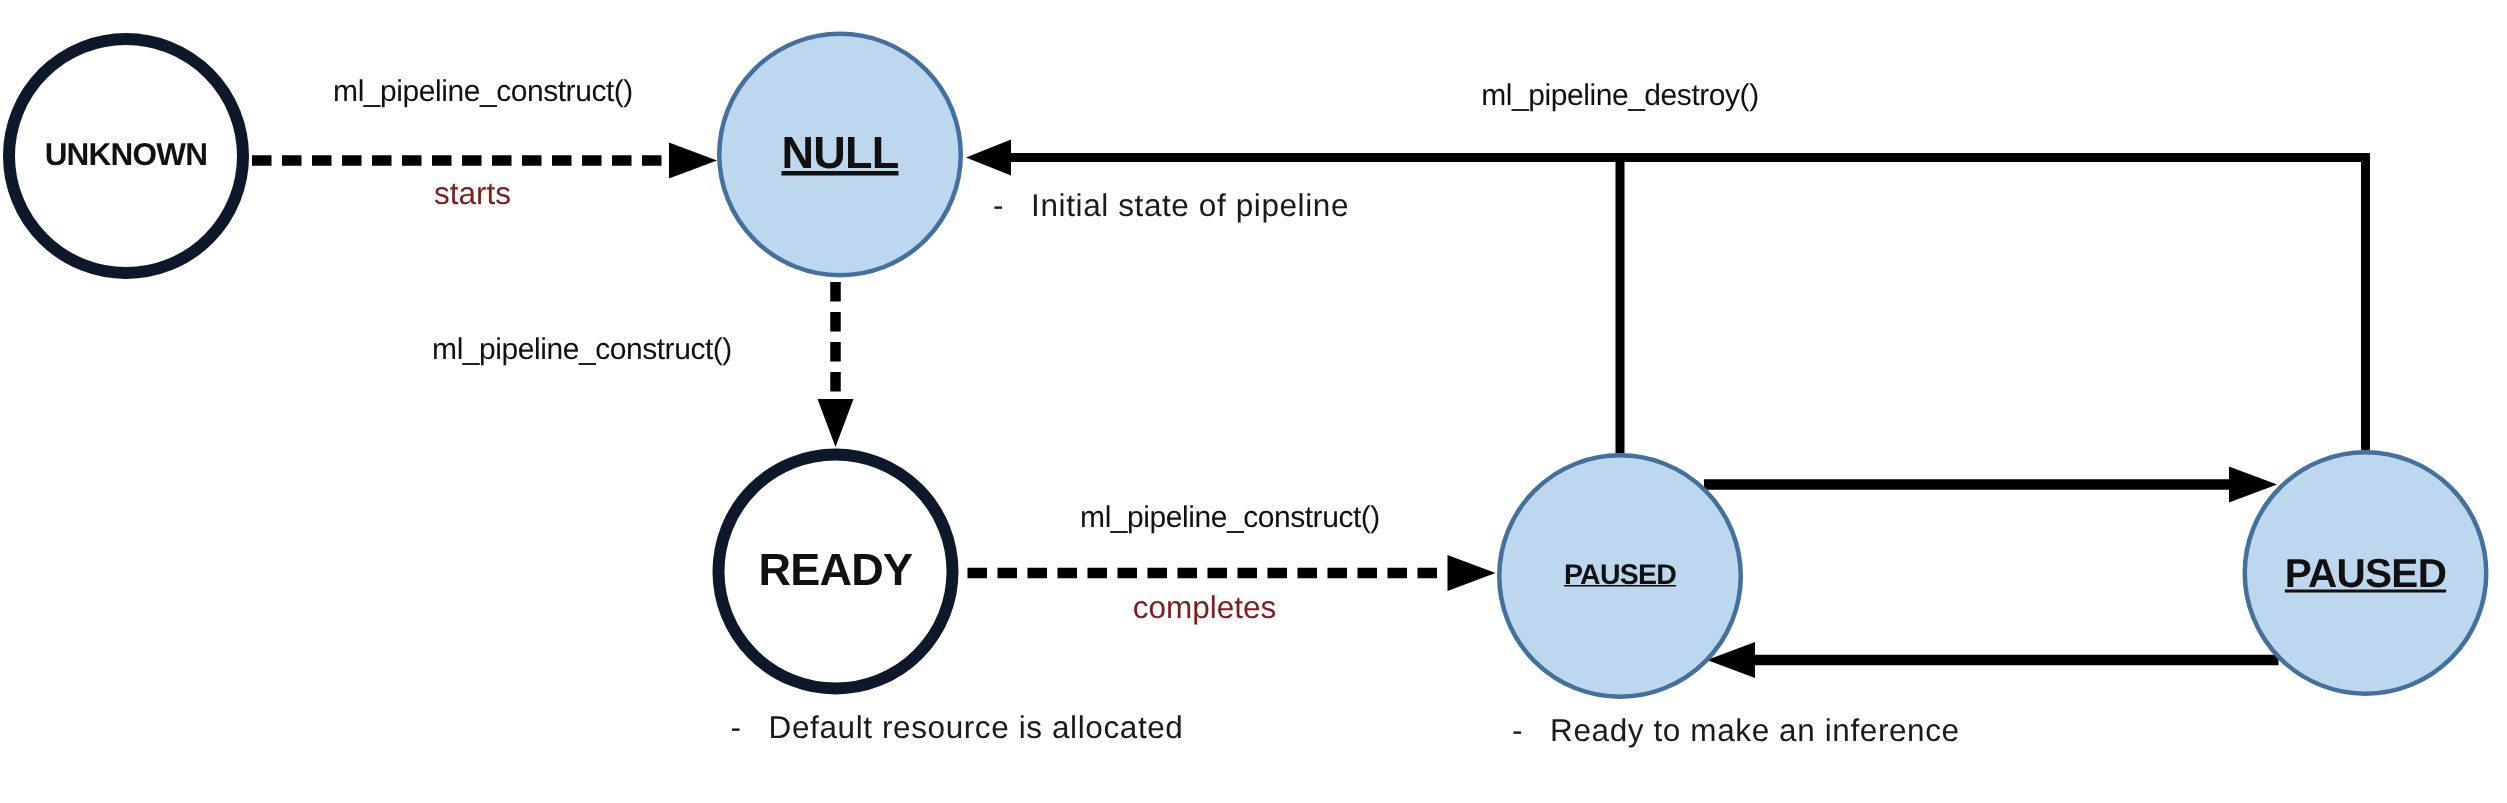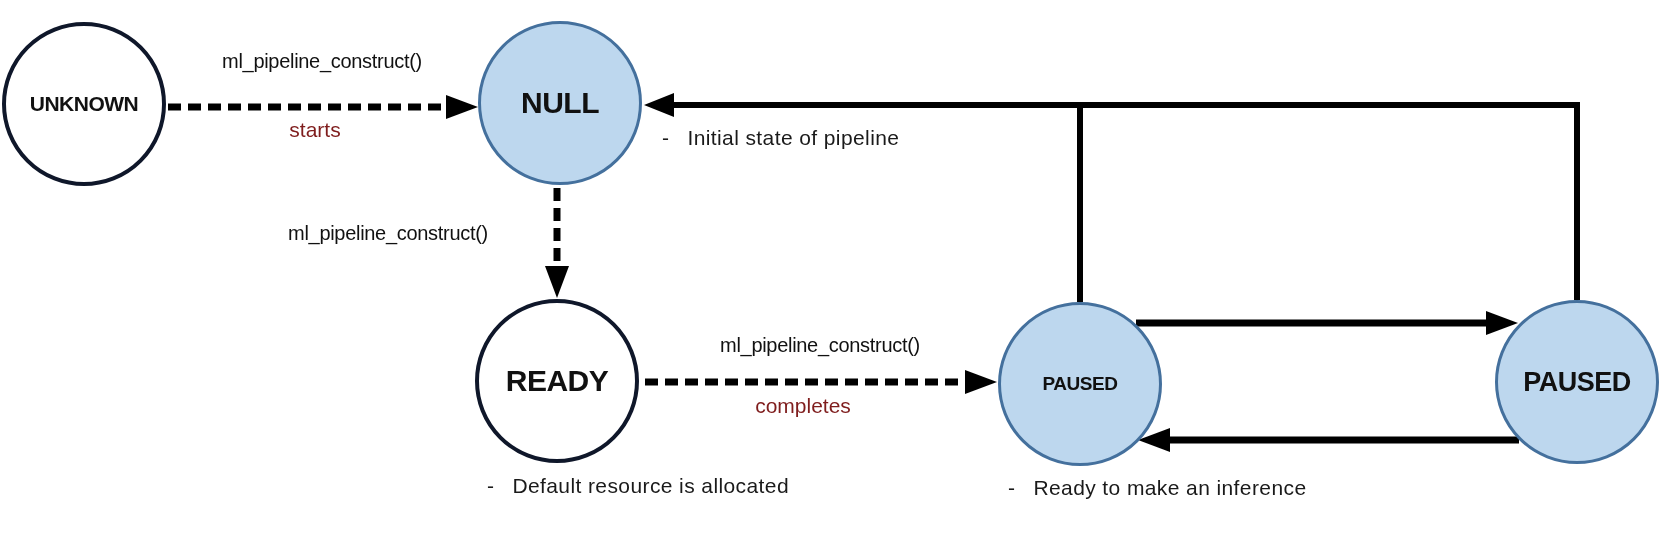--- a/index.html
+++ b/index.html
@@ -13,22 +13,22 @@
   .arrow-layer{position:absolute;left:0;top:0;width:1671px;height:535px;}
   .node{
     position:absolute;
     width:164px;height:164px;
     border-radius:50%;
     display:flex;align-items:center;justify-content:center;
     box-sizing:border-box;
     color:#111;
     text-align:center;
   }
-  .node--plain{background:#ffffff;border:4px solid #0f172a;}
-  .node--highlight{background:#BDD7EE;border:3px solid #44709D;}
+  .node--plain{background:#ffffff;border:8px solid #0f172a;}
+  .node--highlight{background:#BDD7EE;border:3px solid #44709D;text-decoration:underline;}
   .node-label{font-weight:bold;letter-spacing:-0.5px;}
   .fn-label{
     position:absolute;
     transform:translateX(-50%);
     font-weight:normal;
     font-size:20px;
     color:#111;
     white-space:nowrap;
     letter-spacing:-0.3px;
   }
@@ -100,20 +100,21 @@
   <div class="fn-label" style="left:322px;top:50px;">ml_pipeline_construct()</div>
   <div class="sub-label" style="left:315px;top:118px;">starts</div>
 
   <div class="fn-label" style="left:388px;top:222px;">ml_pipeline_construct()</div>
 
   <div class="fn-label" style="left:820px;top:334px;">ml_pipeline_construct()</div>
   <div class="sub-label" style="left:803px;top:394px;">completes</div>
 
 
 
+  <div class="fn-label" style="left:1080px;top:53px;">ml_pipeline_destroy()</div>
 
   <div class="note" style="left:662px;top:126px;">
     <span>-</span>
     <span>Initial state of pipeline</span>
   </div>
 
   <div class="note" style="left:487px;top:474px;">
     <span>-</span>
     <span>Default resource is allocated</span>
   </div>

